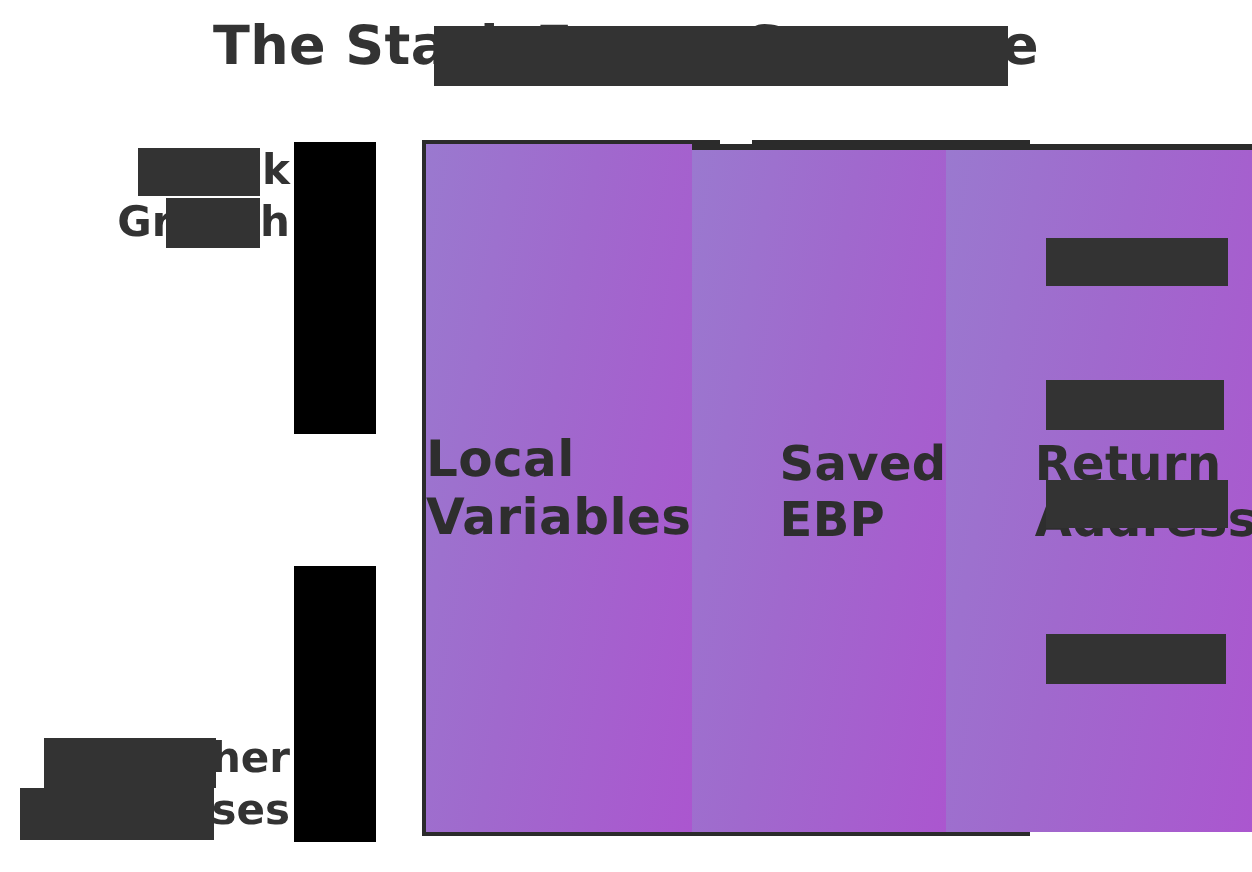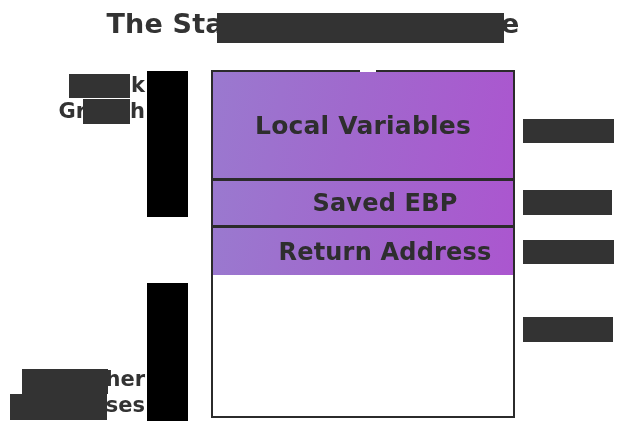--- a/index.html
+++ b/index.html
@@ -44,21 +44,21 @@
   
   .stack {
     position: absolute;
     left: 211px;
     top: 70px;
     width: 304px;
     height: 348px;
     border: 2px solid #2b2b2b;
     box-sizing: border-box;
     display: flex;
-    flex-direction: column;
+    flex-direction: row;
   }
   .seg {
     position: relative;
     display: flex;
     align-items: center;
     justify-content: center;
     box-sizing: border-box;
     color: #2e2e2e;
     font-weight: 700;
     font-size: 25px;

